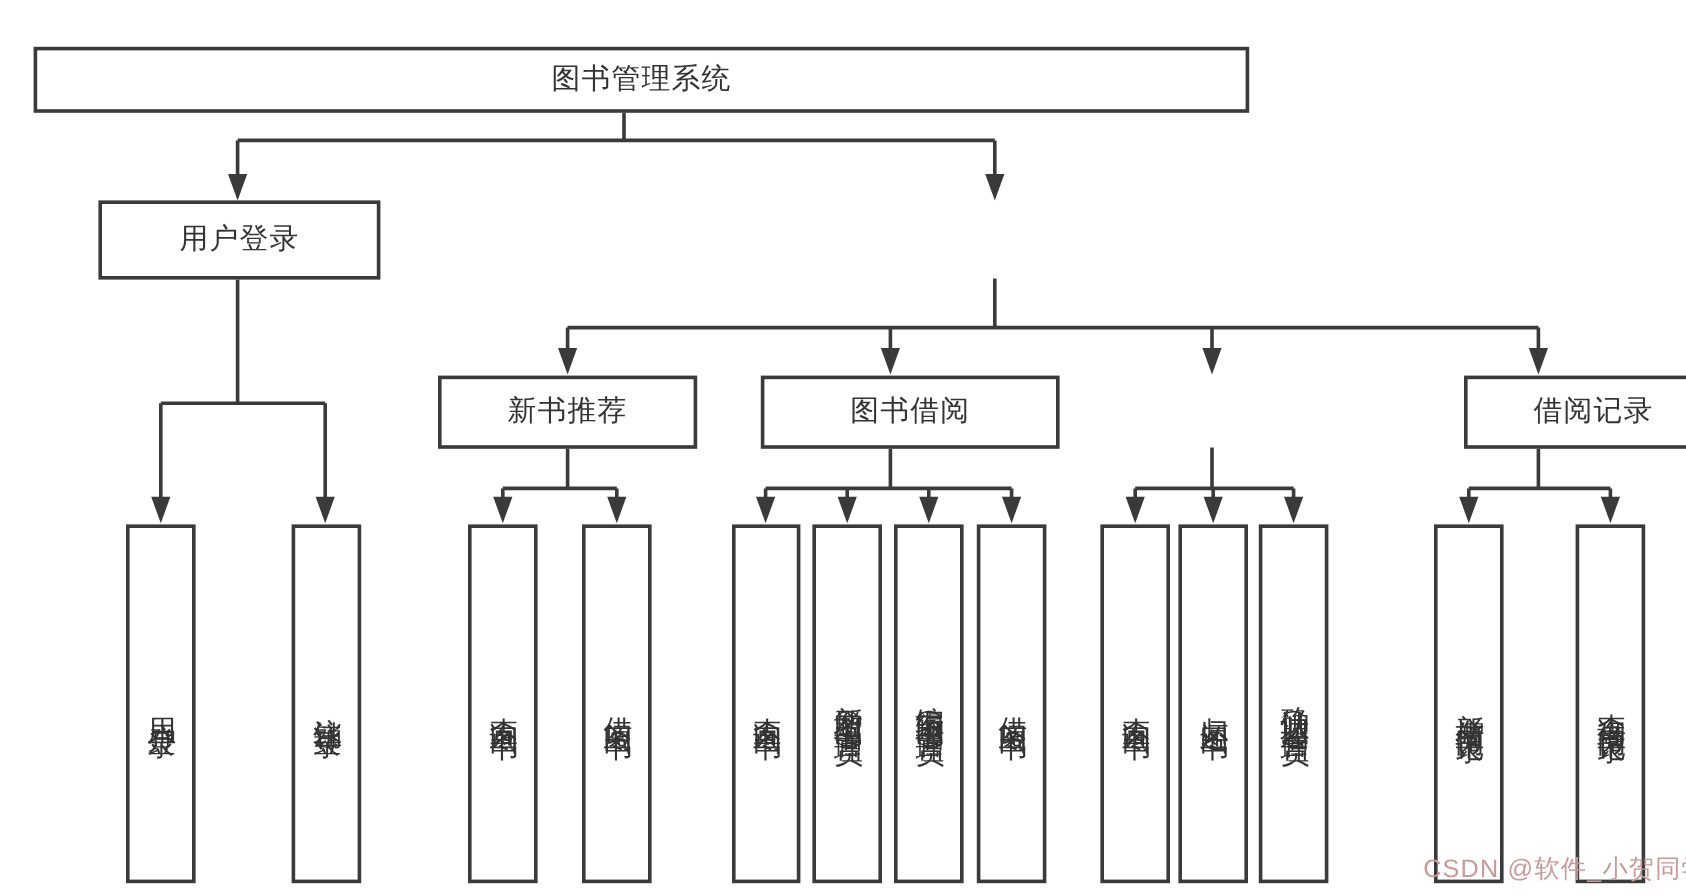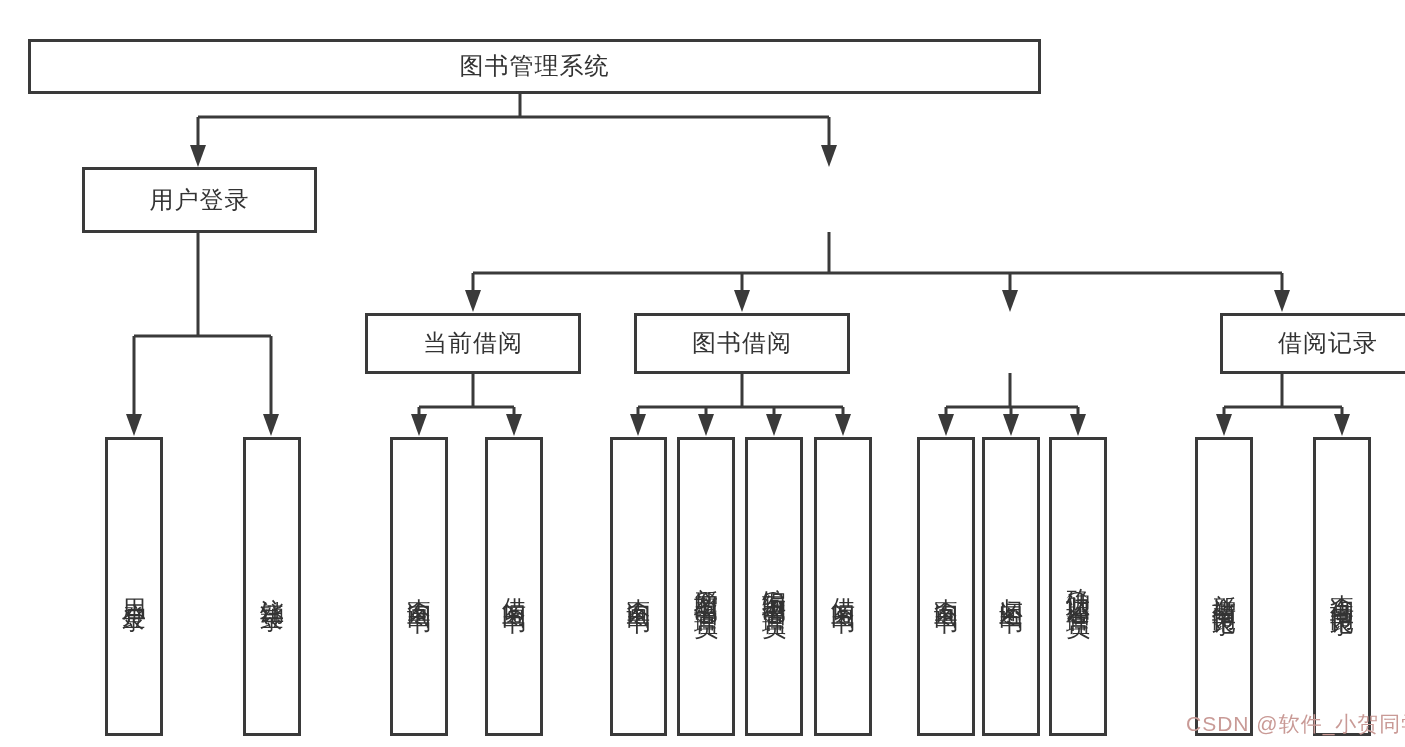--- a/index.html
+++ b/index.html
@@ -127,23 +127,23 @@
 
   <div class="box h root" style="left:28px;top:13px;width:1013px;height:55px;margin-top:26px;">
     <span class="lbl">图书管理系统</span>
   </div>
 
   <div class="box h" style="left:82px;top:167px;width:235px;height:66px;">
     <span class="lbl">用户登录</span>
   </div>
 
   <div class="box h" style="left:365px;top:313px;width:216px;height:61px;">
-    <span class="lbl">当前借阅</span>
+    <span class="lbl">新书推荐</span>
   </div>
-  <div class="box h" style="left:634px;top:313px;width:216px;height:61px;">
+  <div class="box h" style="left:634px;top:313px;width:249px;height:61px;">
     <span class="lbl">图书借阅</span>
   </div>
   <div class="box h" style="left:1174px;top:313px;width:216px;height:61px;margin-left:46px;">
     <span class="lbl">借阅记录</span>
   </div>
 
   <div class="box v" style="left:105px;top:437px;width:58px;height:299px;">
     <span class="lbl">用户登录</span>
   </div>
   <div class="box v" style="left:243px;top:437px;width:58px;height:299px;">

